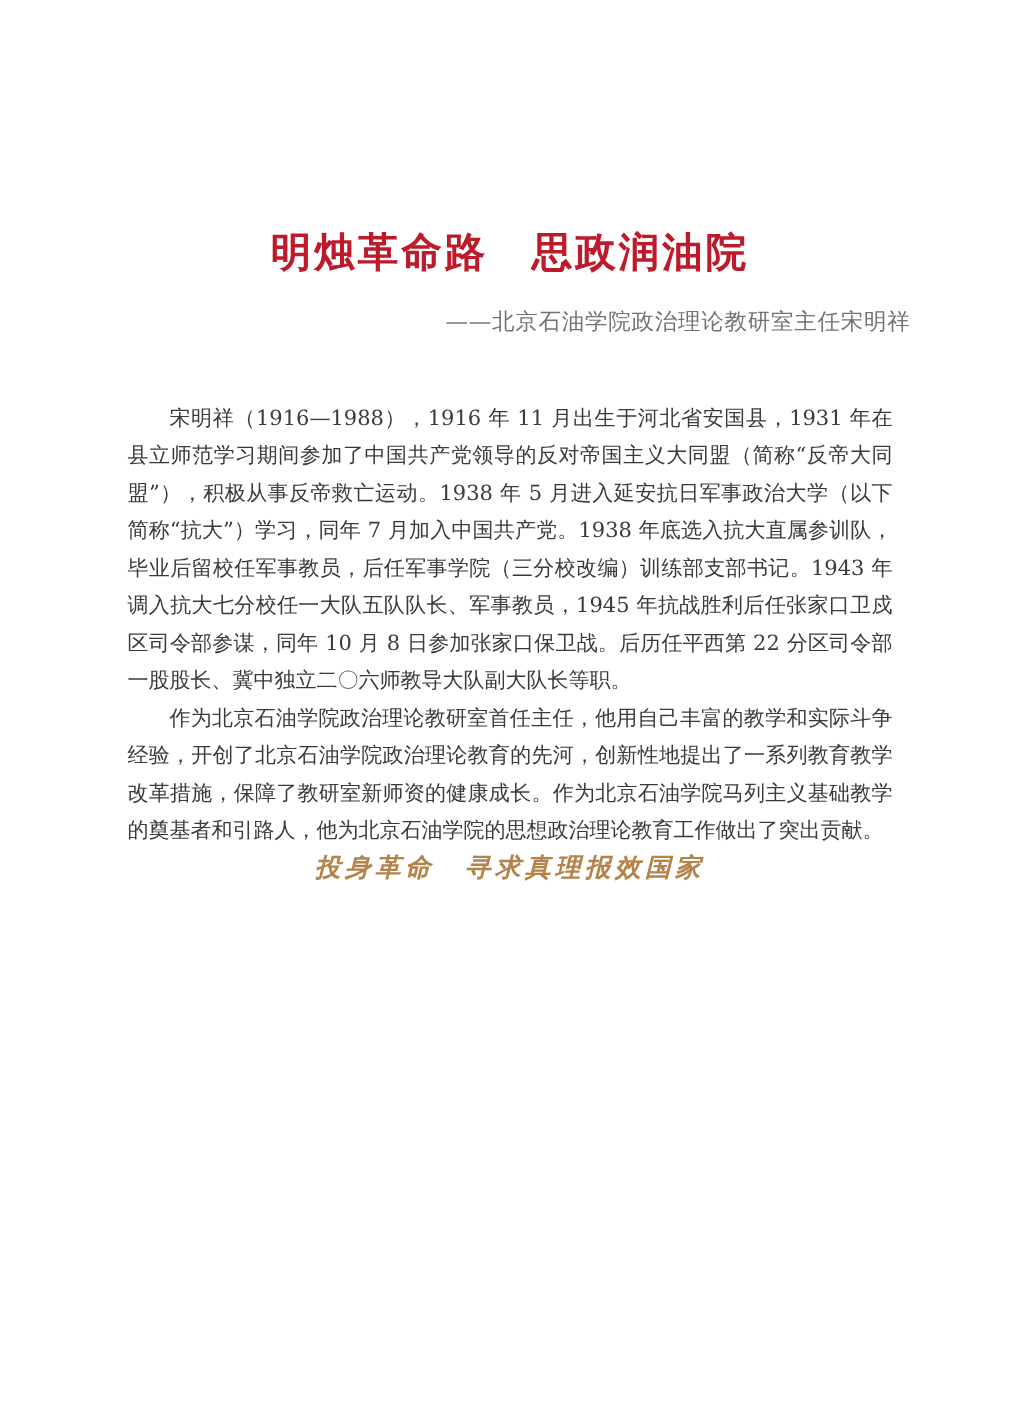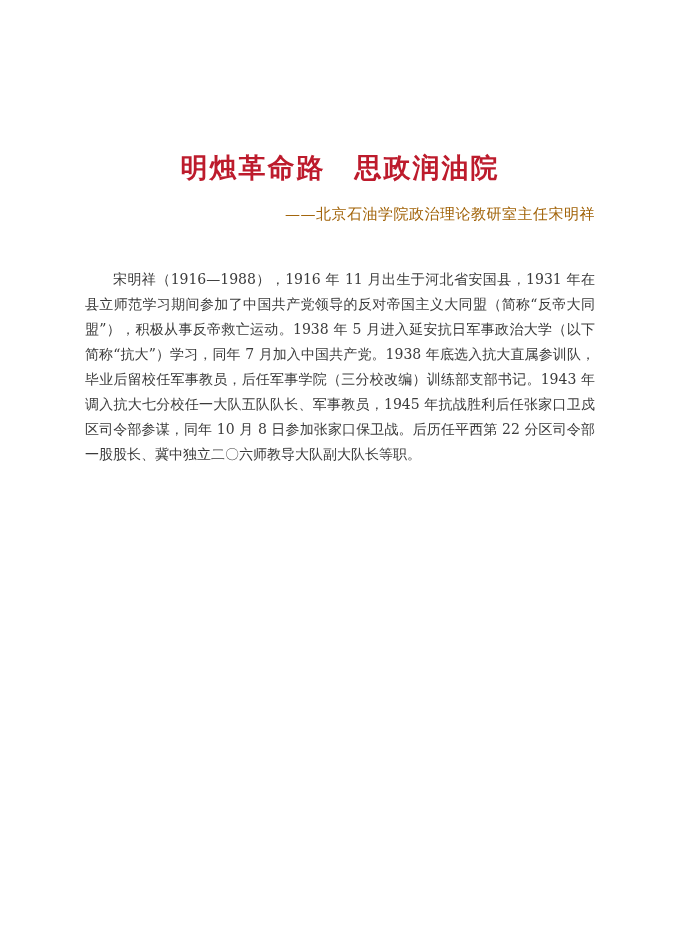--- a/index.html
+++ b/index.html
@@ -23,25 +23,25 @@
     margin: 0;
     text-align: center;
     font-size: 27px;
     font-weight: bold;
     letter-spacing: 2px;
     color: #bd1b2c;
   }
   .article-byline {
     position: absolute;
     top: 205px;
-    right: 85px;
+    right: 73px;
     margin: 0;
     font-size: 15px;
     letter-spacing: 0.5px;
-    color: #a16207;
+    color: #737373;
   }
   .content {
     position: absolute;
     top: 267px;
     left: 85px;
     width: 510px;
     font-size: 14px;
     line-height: 25px;
     color: #3a3a3a;
     text-align: justify;
@@ -68,19 +68,21 @@
 
   <h1 class="article-title">明烛革命路　思政润油院</h1>
 
   <div class="article-byline">——北京石油学院政治理论教研室主任宋明祥</div>
 
   <div class="content">
 
     <p>宋明祥（1916—1988），1916 年 11 月出生于河北省安国县，1931 年在县立师范学习期间参加了中国共产党领导的反对帝国主义大同盟（简称“反帝大同盟”），积极从事反帝救亡运动。1938 年 5 月进入延安抗日军事政治大学（以下简称“抗大”）学习，同年 7 月加入中国共产党。1938 年底选入抗大直属参训队，毕业后留校任军事教员，后任军事学院（三分校改编）训练部支部书记。1943 年调入抗大七分校任一大队五队队长、军事教员，1945 年抗战胜利后任张家口卫戍区司令部参谋，同年 10 月 8 日参加张家口保卫战。后历任平西第 22 分区司令部一股股长、冀中独立二〇六师教导大队副大队长等职。</p>
 
 
+    <p>作为北京石油学院政治理论教研室首任主任，他用自己丰富的教学和实际斗争经验，开创了北京石油学院政治理论教育的先河，创新性地提出了一系列教育教学改革措施，保障了教研室新师资的健康成长。作为北京石油学院马列主义基础教学的奠基者和引路人，他为北京石油学院的思想政治理论教育工作做出了突出贡献。</p>
 
+    <p class="section-heading">投身革命　寻求真理报效国家</p>
 
 
 
   </div>
 
 </div>
 
 </body></html>

